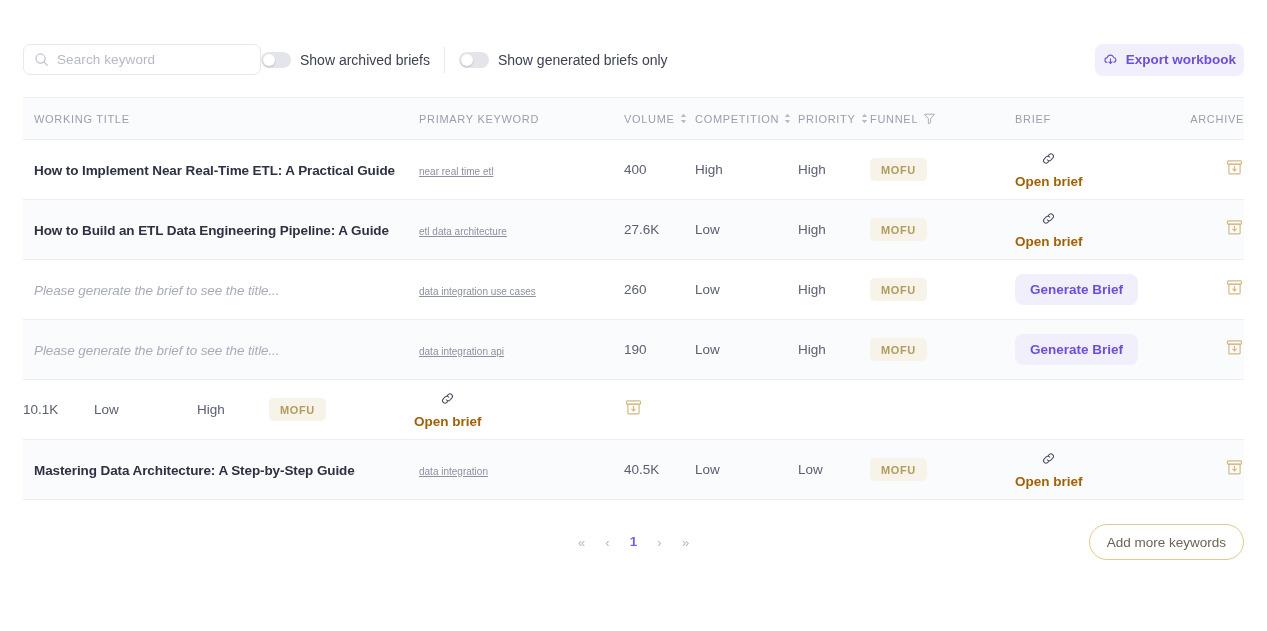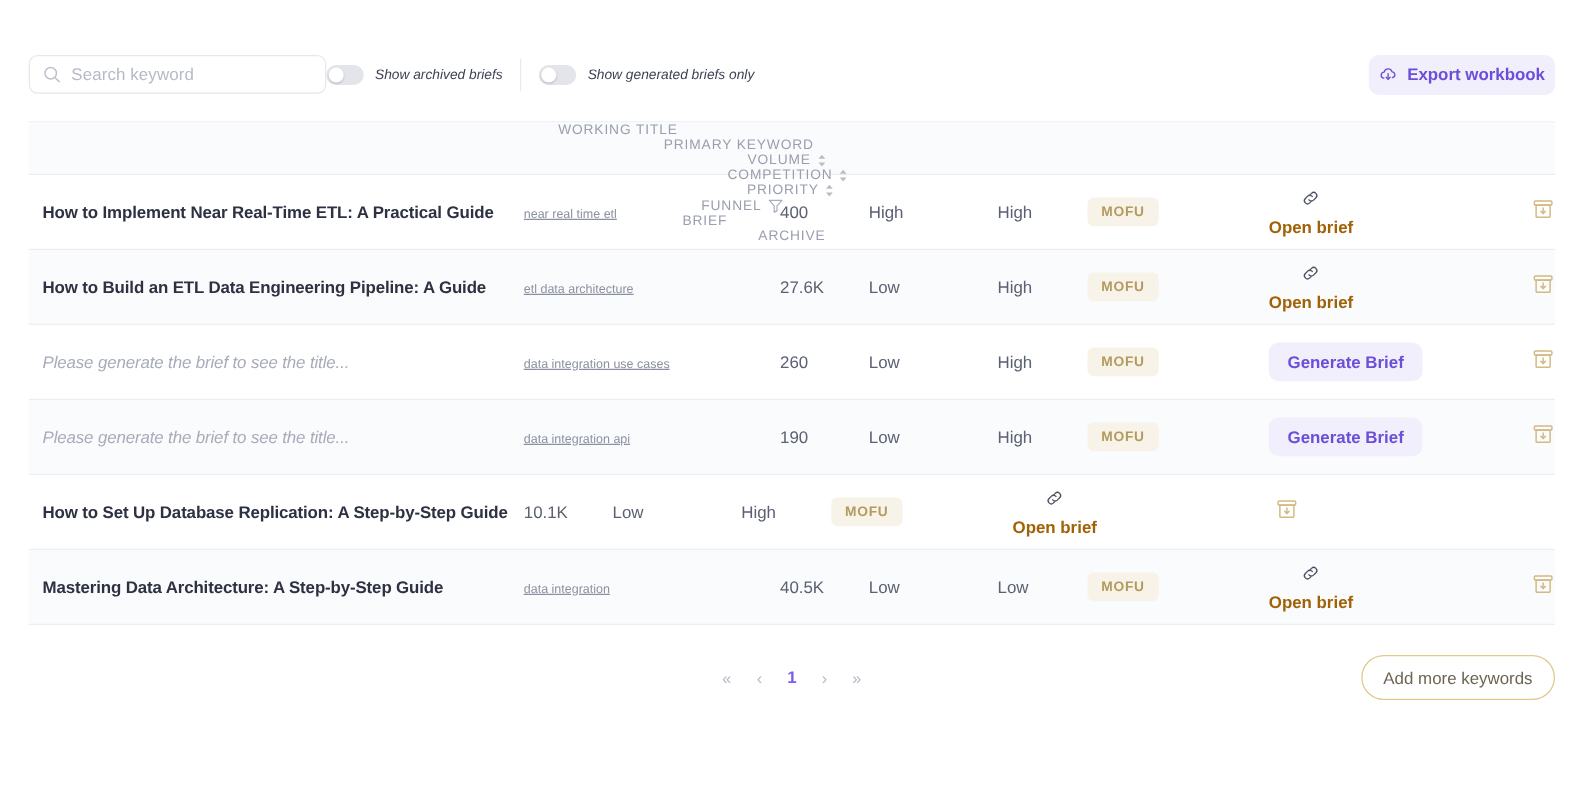--- a/index.html
+++ b/index.html
@@ -55,21 +55,21 @@
   }
   .switch::after {
     content: "";
     position: absolute;
     width: 12px; height: 12px;
     border-radius: 50%;
     background: #ffffff;
     top: 2px; left: 2px;
     box-shadow: 0 1px 2px rgba(0,0,0,.18);
   }
-  .toggle-label { font-size: 11px; color: #3d4154; white-space: nowrap; font-style: italic; }
+  .toggle-label { font-size: 14px; color: #3d4154; white-space: nowrap; }
 
   .spacer { flex: 1; }
 
   .export-btn {
     height: 32px;
     background: #f1effc;
     border: none;
     border-radius: 8px;
     color: #6c4fd8;
     font-size: 13.5px;
@@ -88,21 +88,20 @@
 
   .row {
     display: flex;
     align-items: center;
     width: 100%;
     border-bottom: 1px solid #edeef2;
   }
   .row.header {
     height: 42px;
     background: #fafbfc;
-    flex-direction: column;
   }
   .row.data { height: 60px; background: #ffffff; }
   .row.data.alt { background: #fafbfc; }
 
   .c-title   { width: 396px; padding-left: 11px; }
   .c-keyword { width: 205px; }
   .c-volume  { width: 71px; }
   .c-comp    { width: 103px; }
   .c-prio    { width: 72px; }
   .c-funnel  { width: 145px; }
@@ -443,23 +442,20 @@
             <rect x="2.6" y="3" width="14.8" height="3.4" rx="1" stroke="#d3b982" stroke-width="1.25"></rect>
             <path d="M4.1 6.6h11.8v9.1a1 1 0 0 1-1 1H5.1a1 1 0 0 1-1-1z" stroke="#d3b982" stroke-width="1.25"></path>
             <line x1="10" y1="8.8" x2="10" y2="13.4" stroke="#d3b982" stroke-width="1.25" stroke-linecap="round"></line>
             <path d="M8.2 11.7 10 13.5l1.8-1.8" stroke="#d3b982" stroke-width="1.25" stroke-linecap="round" stroke-linejoin="round"></path>
           </svg>
         </button>
       </div>
     </div>
 
     <div class="row data">
-      <div class="c-title">
-        <span class="title-txt">How to Set Up Database Replication: A Step-by-Step Guide</span>
-      </div>
       <div class="c-volume num-txt">10.1K</div>
       <div class="c-comp cell-txt">Low</div>
       <div class="c-prio cell-txt">High</div>
       <div class="c-funnel">
         <span class="badge">MOFU</span>
       </div>
       <div class="c-brief">
         <span class="brief-link">
           <span>
             <svg width="15" height="15" viewBox="0 0 16 16" fill="none">

